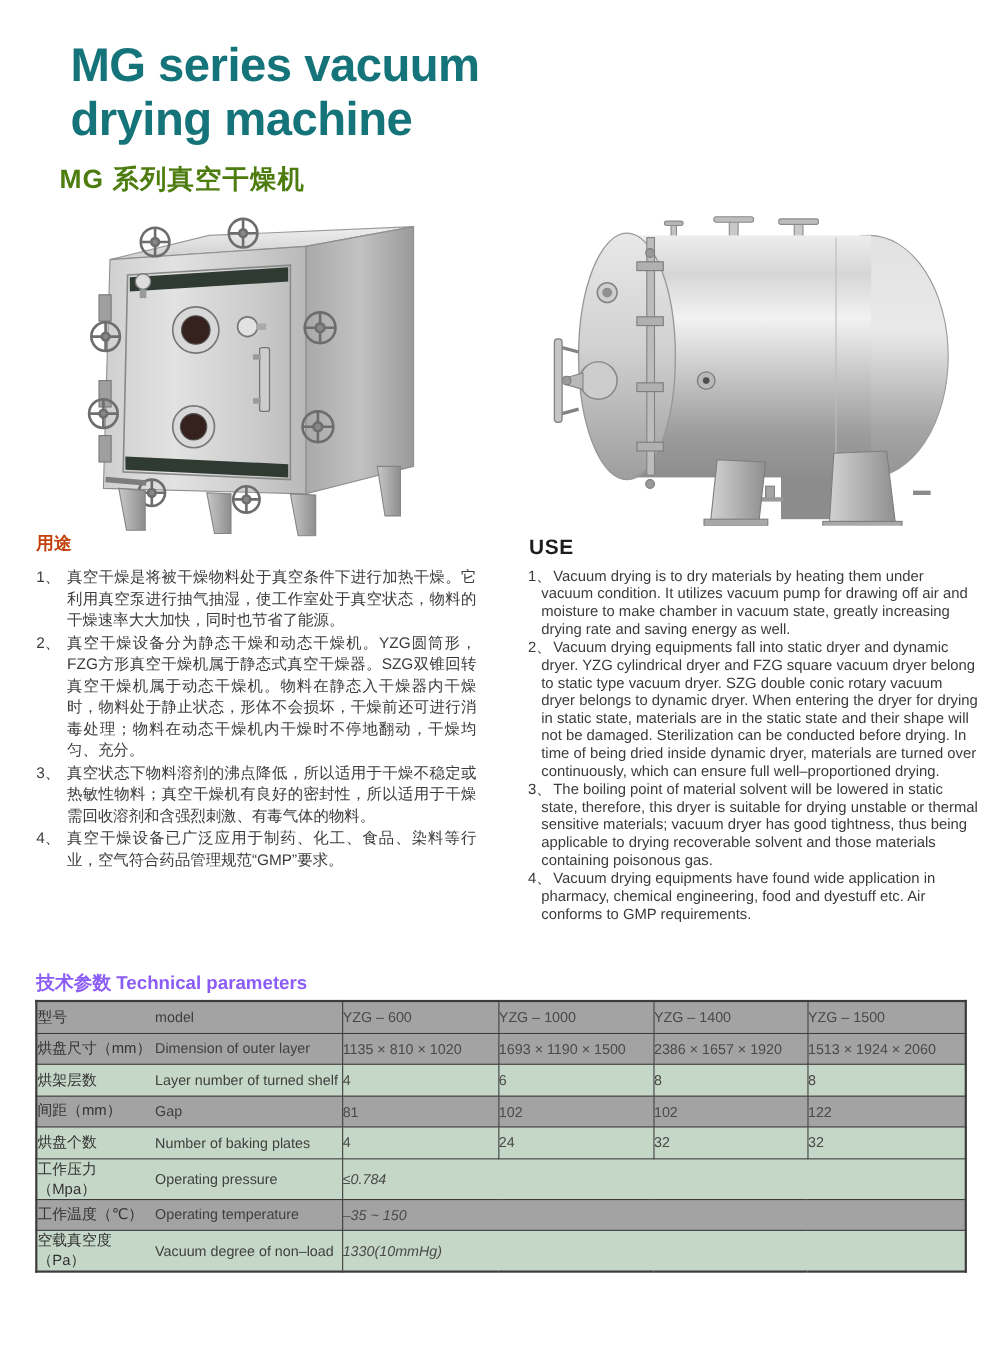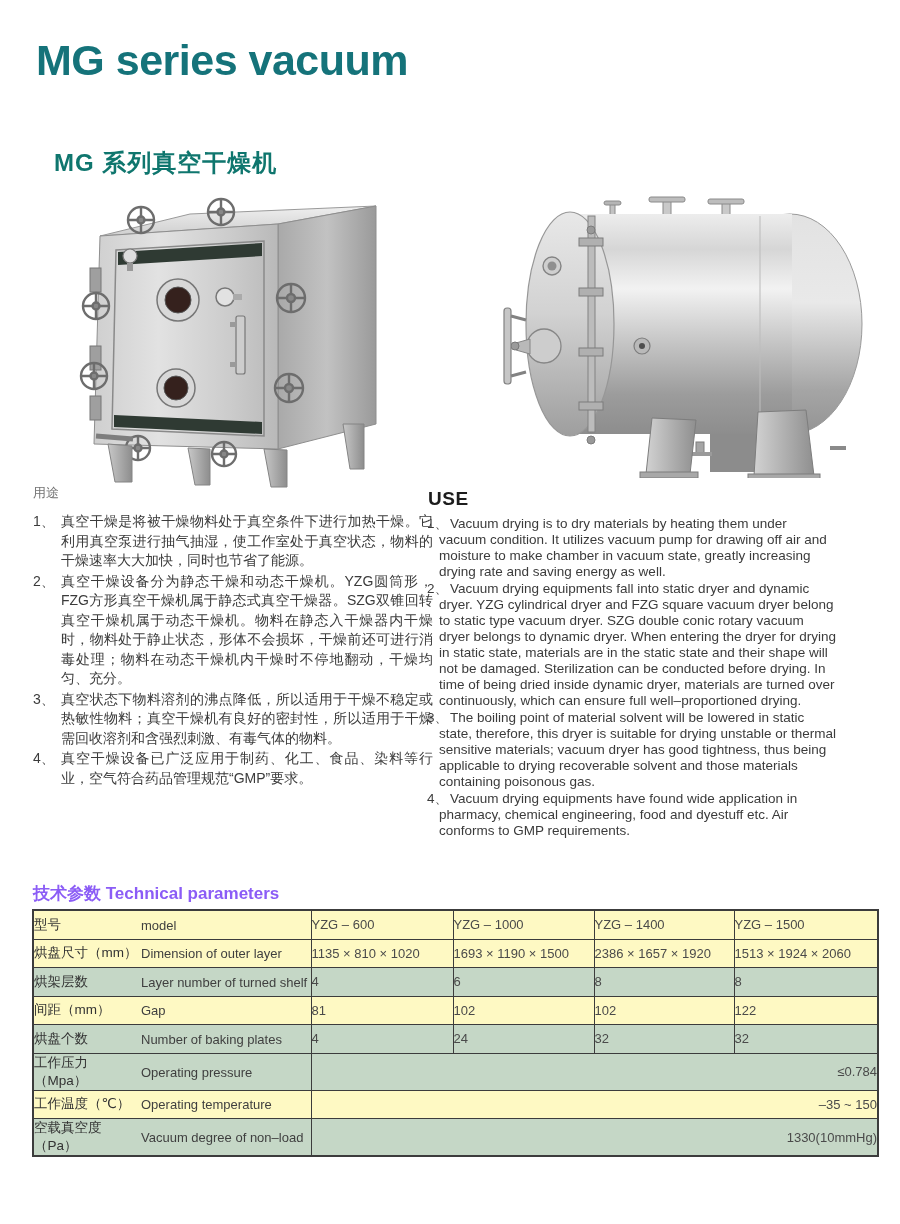--- a/index.html
+++ b/index.html
@@ -3,70 +3,71 @@
 <meta charset="utf-8">
 <style>
   html,body{margin:0;padding:0;background:#ffffff;}
   body{
     width:900px;height:1224px;position:relative;overflow:hidden;
     font-family:"Liberation Sans","DejaVu Sans",sans-serif;
     -webkit-font-smoothing:antialiased;
   }
   
   .main-title{
-    position:absolute;left:36px;top:36px;
+    position:absolute;left:64px;top:36px;
     font-size:43px;line-height:49px;font-weight:bold;
     letter-spacing:-0.5px;color:#15737a;
   }
   .sub-title{
     position:absolute;left:54px;top:147px;
-    font-size:24px;font-weight:bold;color:#0f766e;letter-spacing:1px;
+    font-size:24px;font-weight:bold;color:#4d7c0f;letter-spacing:1px;
   }
   
   .img-left{position:absolute;left:38px;top:196px;width:405px;height:292px;}
   .img-right{position:absolute;left:460px;top:196px;width:420px;height:282px;}
   
   .col-zh{position:absolute;left:33px;top:484px;width:400px;}
-  .col-en{position:absolute;left:428px;top:488px;width:408px;}
-  .h-zh{font-size:13px;font-weight:normal;color:#737373;margin:0 0 10px 0;}
+  .col-en{position:absolute;left:481px;top:488px;width:408px;}
+  .h-zh{font-size:16px;font-weight:bold;color:#c2410c;margin:0 0 10px 0;}
   .h-en{font-size:19px;font-weight:bold;color:#1d1d1d;margin:0 0 6px 0;letter-spacing:0.5px;}
   .list-zh{font-size:14px;line-height:19.5px;color:#3b3b3b;}
   .list-zh .item{position:relative;padding-left:28px;text-align:justify;margin-bottom:1px;}
   .list-zh .marker{position:absolute;left:0;top:0;}
   .list-en{font-size:13.5px;line-height:16px;color:#3b3b3b;}
   .list-en .item{position:relative;padding-left:11px;margin-bottom:1px;}
   .list-en .marker{position:absolute;left:-1px;top:0;}
   .list-en .first-indent{display:inline-block;width:11px;}
   
   .tech-title{
     position:absolute;left:33px;top:882px;
     font-size:17px;font-weight:bold;color:#8b5cf6;
   }
   table.tech{
     position:absolute;left:32px;top:909px;width:845px;
     border-collapse:collapse;table-layout:fixed;
     font-size:13px;color:#4a4a4a;
   }
   table.tech td{
     border:1px solid #3c3c3c;height:27.5px;padding:0;
-    vertical-align:middle;background:#fef9c3;
+    vertical-align:middle;background:#a3a3a3;
   }
   table.tech{border:2px solid #3c3c3c;}
   td.lab{padding-left:7px;}
   td.lab .zh{display:inline-block;width:107px;color:#333333;font-size:13.5px;vertical-align:middle;}
   td.lab .en{color:#3f3f3f;font-size:13px;vertical-align:middle;}
   td.val{text-align:left;}
   tr.green td{background:#c5d7c6;}
-  td.merged{text-align:right;padding-right:150px;}
+  td.merged{text-align:left;padding-right:150px;font-style:italic;}
 </style>
 </head>
 <body>
 
 <div class="main-title">
   <div>MG series vacuum</div>
+  <div>drying machine</div>
 </div>
 <div class="sub-title">MG 系列真空干燥机</div>
 
 <svg class="img-left" viewBox="0 0 405 292" xmlns="http://www.w3.org/2000/svg">
   <defs>
     <linearGradient id="frontG" x1="0" y1="0" x2="1" y2="0">
       <stop offset="0" stop-color="#cfcfcf"></stop>
         <stop offset="0.35" stop-color="#e2e2e2"></stop>
       <stop offset="0.75" stop-color="#cbcbcb"></stop>
         <stop offset="1" stop-color="#b9b9b9"></stop>

